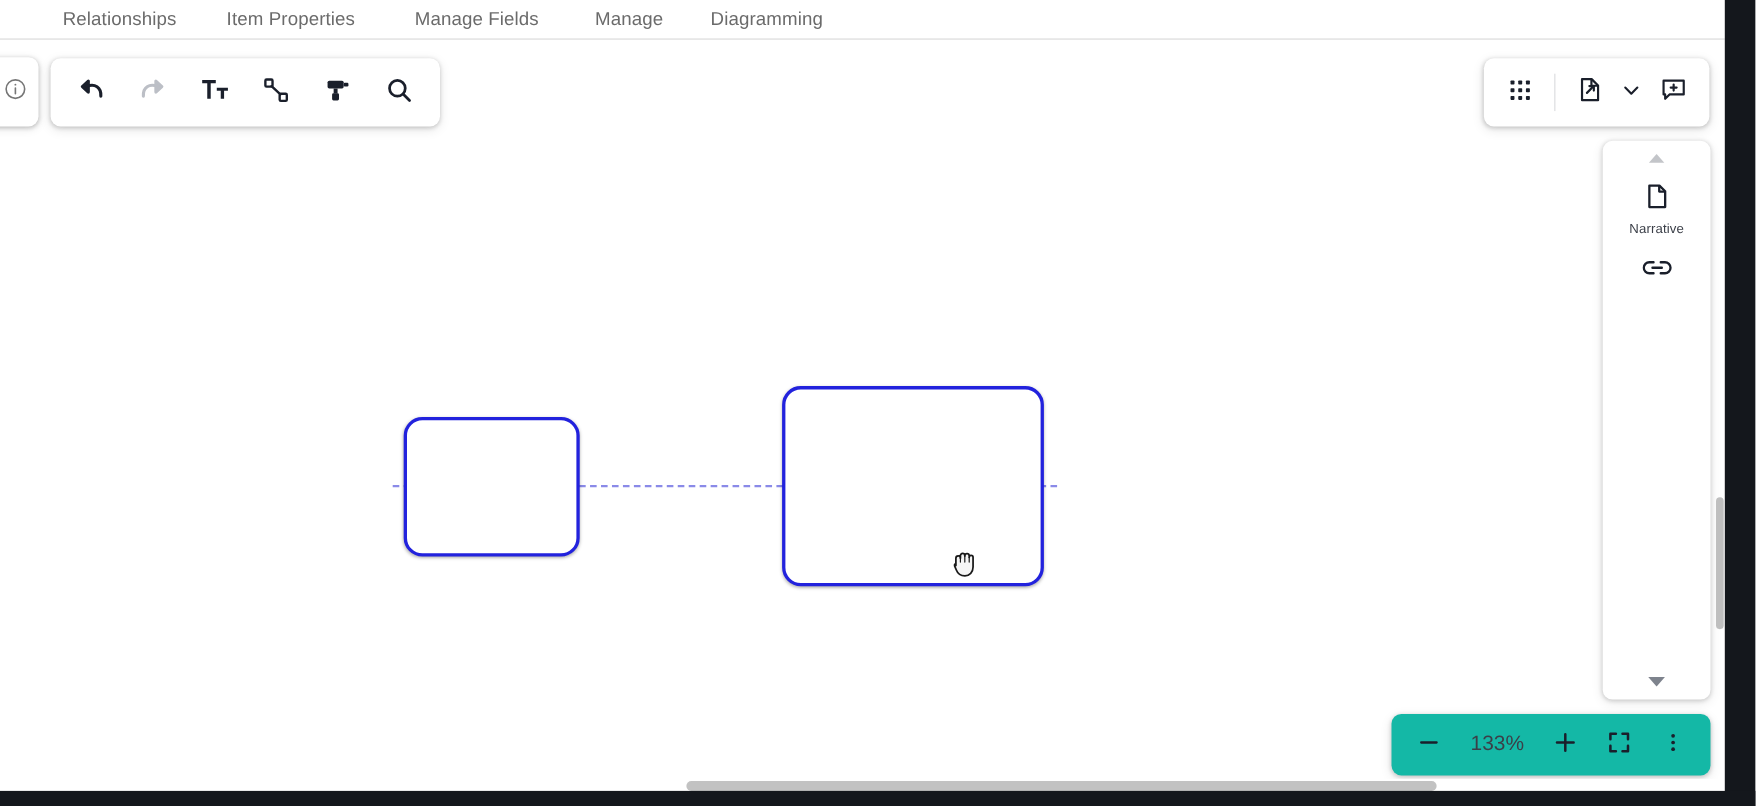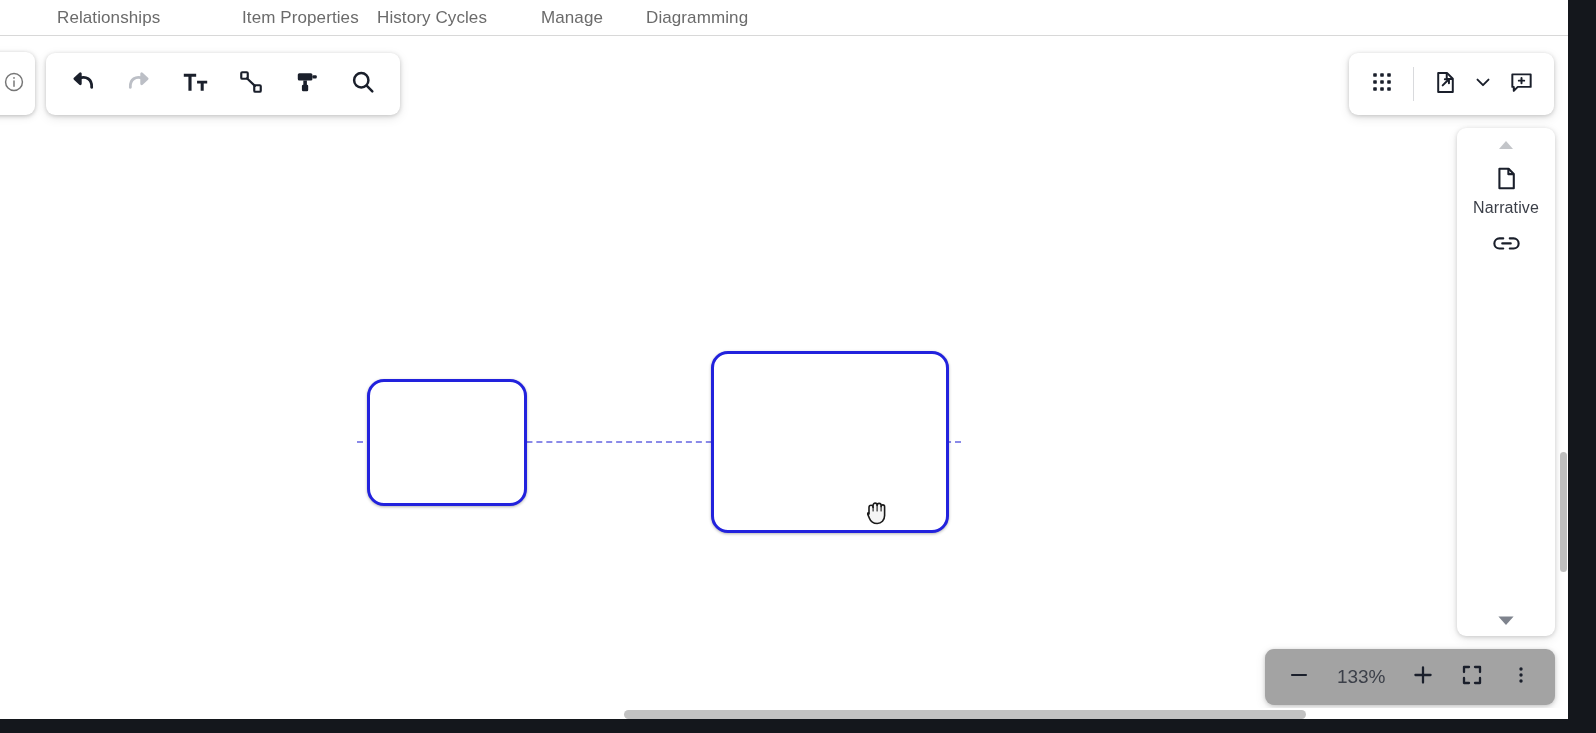--- a/index.html
+++ b/index.html
@@ -112,32 +112,32 @@
     cursor: pointer;
     padding: 9px 2px 4px;
   }
   .pal-ico {
     height: 30px;
     display: flex; align-items: center; justify-content: center;
     color: #1a1f2b;
   }
   .pal-label {
     margin-top: 7px;
-    font-size: 16px;
+    font-size: 12px;
     color: #3b3f48;
     text-align: center;
     line-height: 16px;
     letter-spacing: .1px;
   }
 
   
   .zoombar {
     position: absolute; left: 1265px; top: 649px;
     width: 290px; height: 56px;
-    background: #a3a3a3;
+    background: #14b8a6;
     border-radius: 9px;
     box-shadow: 0 1px 4px rgba(0,0,0,.18), 0 3px 11px rgba(0,0,0,.10);
     display: flex; align-items: center; justify-content: space-around;
     padding: 0 10px;
   }
   .zoom-btn {
     width: 36px; height: 36px;
     display: flex; align-items: center; justify-content: center;
     border-radius: 6px; cursor: pointer; color: #1a1f2b;
   }
@@ -203,22 +203,22 @@
   }
 </style>
 </head>
 <body>
 
 <div id="app">
 
   <div class="navbar">
 
     <div class="nav-tab" style="position:absolute;left:57px;">Relationships</div>
-    <div class="nav-tab" style="position:absolute;left:206px;margin-left:36px;">Item Properties</div>
-    <div class="nav-tab" style="position:absolute;left:377px;">History Cycles</div>
+    <div class="nav-tab" style="position:absolute;left:206px;">Item Properties</div>
+    <div class="nav-tab" style="position:absolute;left:377px;">Manage Fields</div>
     <div class="nav-tab" style="position:absolute;left:541px;">Manage</div>
     <div class="nav-tab" style="position:absolute;left:646px;">Diagramming</div>
   </div>
 
   <div class="canvas">
 
     <div class="guide"></div>
 
     <div class="shape" style="left:367px;top:342px;width:160px;height:127px;"></div>
 

